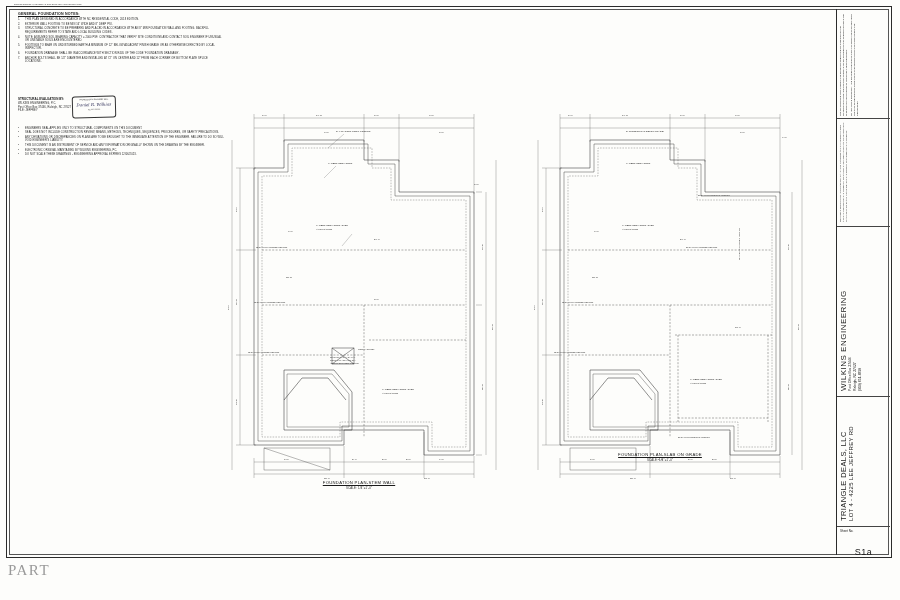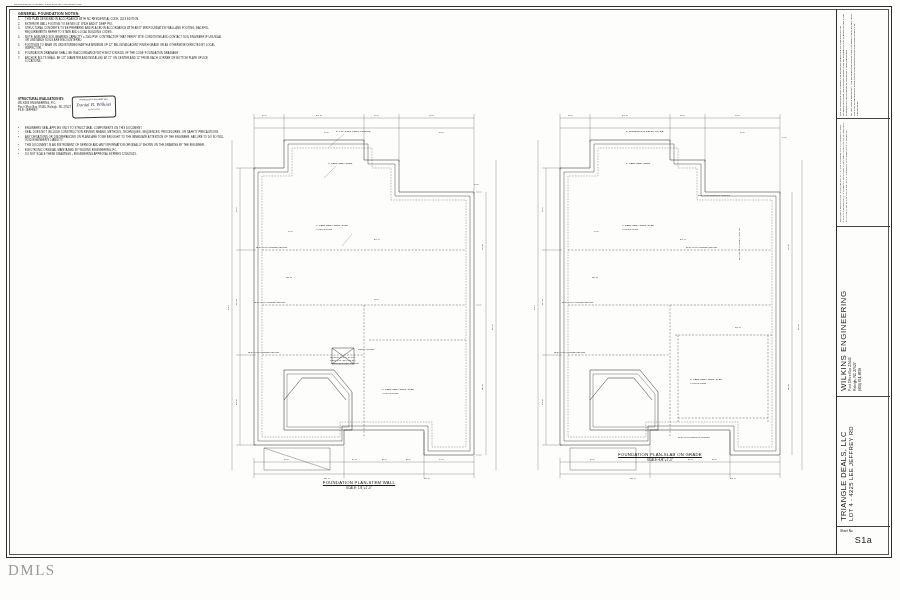--- a/index.html
+++ b/index.html
@@ -216,21 +216,21 @@
     height: 28px;
     border-bottom: none;
     padding: 2px 3px;
   }
   #tb-sheet .lbl {
     font-size: 3px;
   }
   #tb-sheet .num {
     font-size: 9px;
     text-align: center;
-    margin-top: 2px;
+    margin-top: 14px;
     letter-spacing: 0.5px;
   }
   .flexrow {
     display: flex;
   }
   
   #watermark {
     position: absolute;
     left: 8px;
     top: 562px;
@@ -606,15 +606,15 @@
       </div>
     </div>
 
     <div class="tb-cell" id="tb-sheet">
       <div class="lbl">Sheet No.</div>
       <div class="num">S1a</div>
     </div>
 
   </div>
 
-  <div id="watermark">DMLS</div>
+  <div id="watermark">PART</div>
 
 </div>
 
 </body></html>

